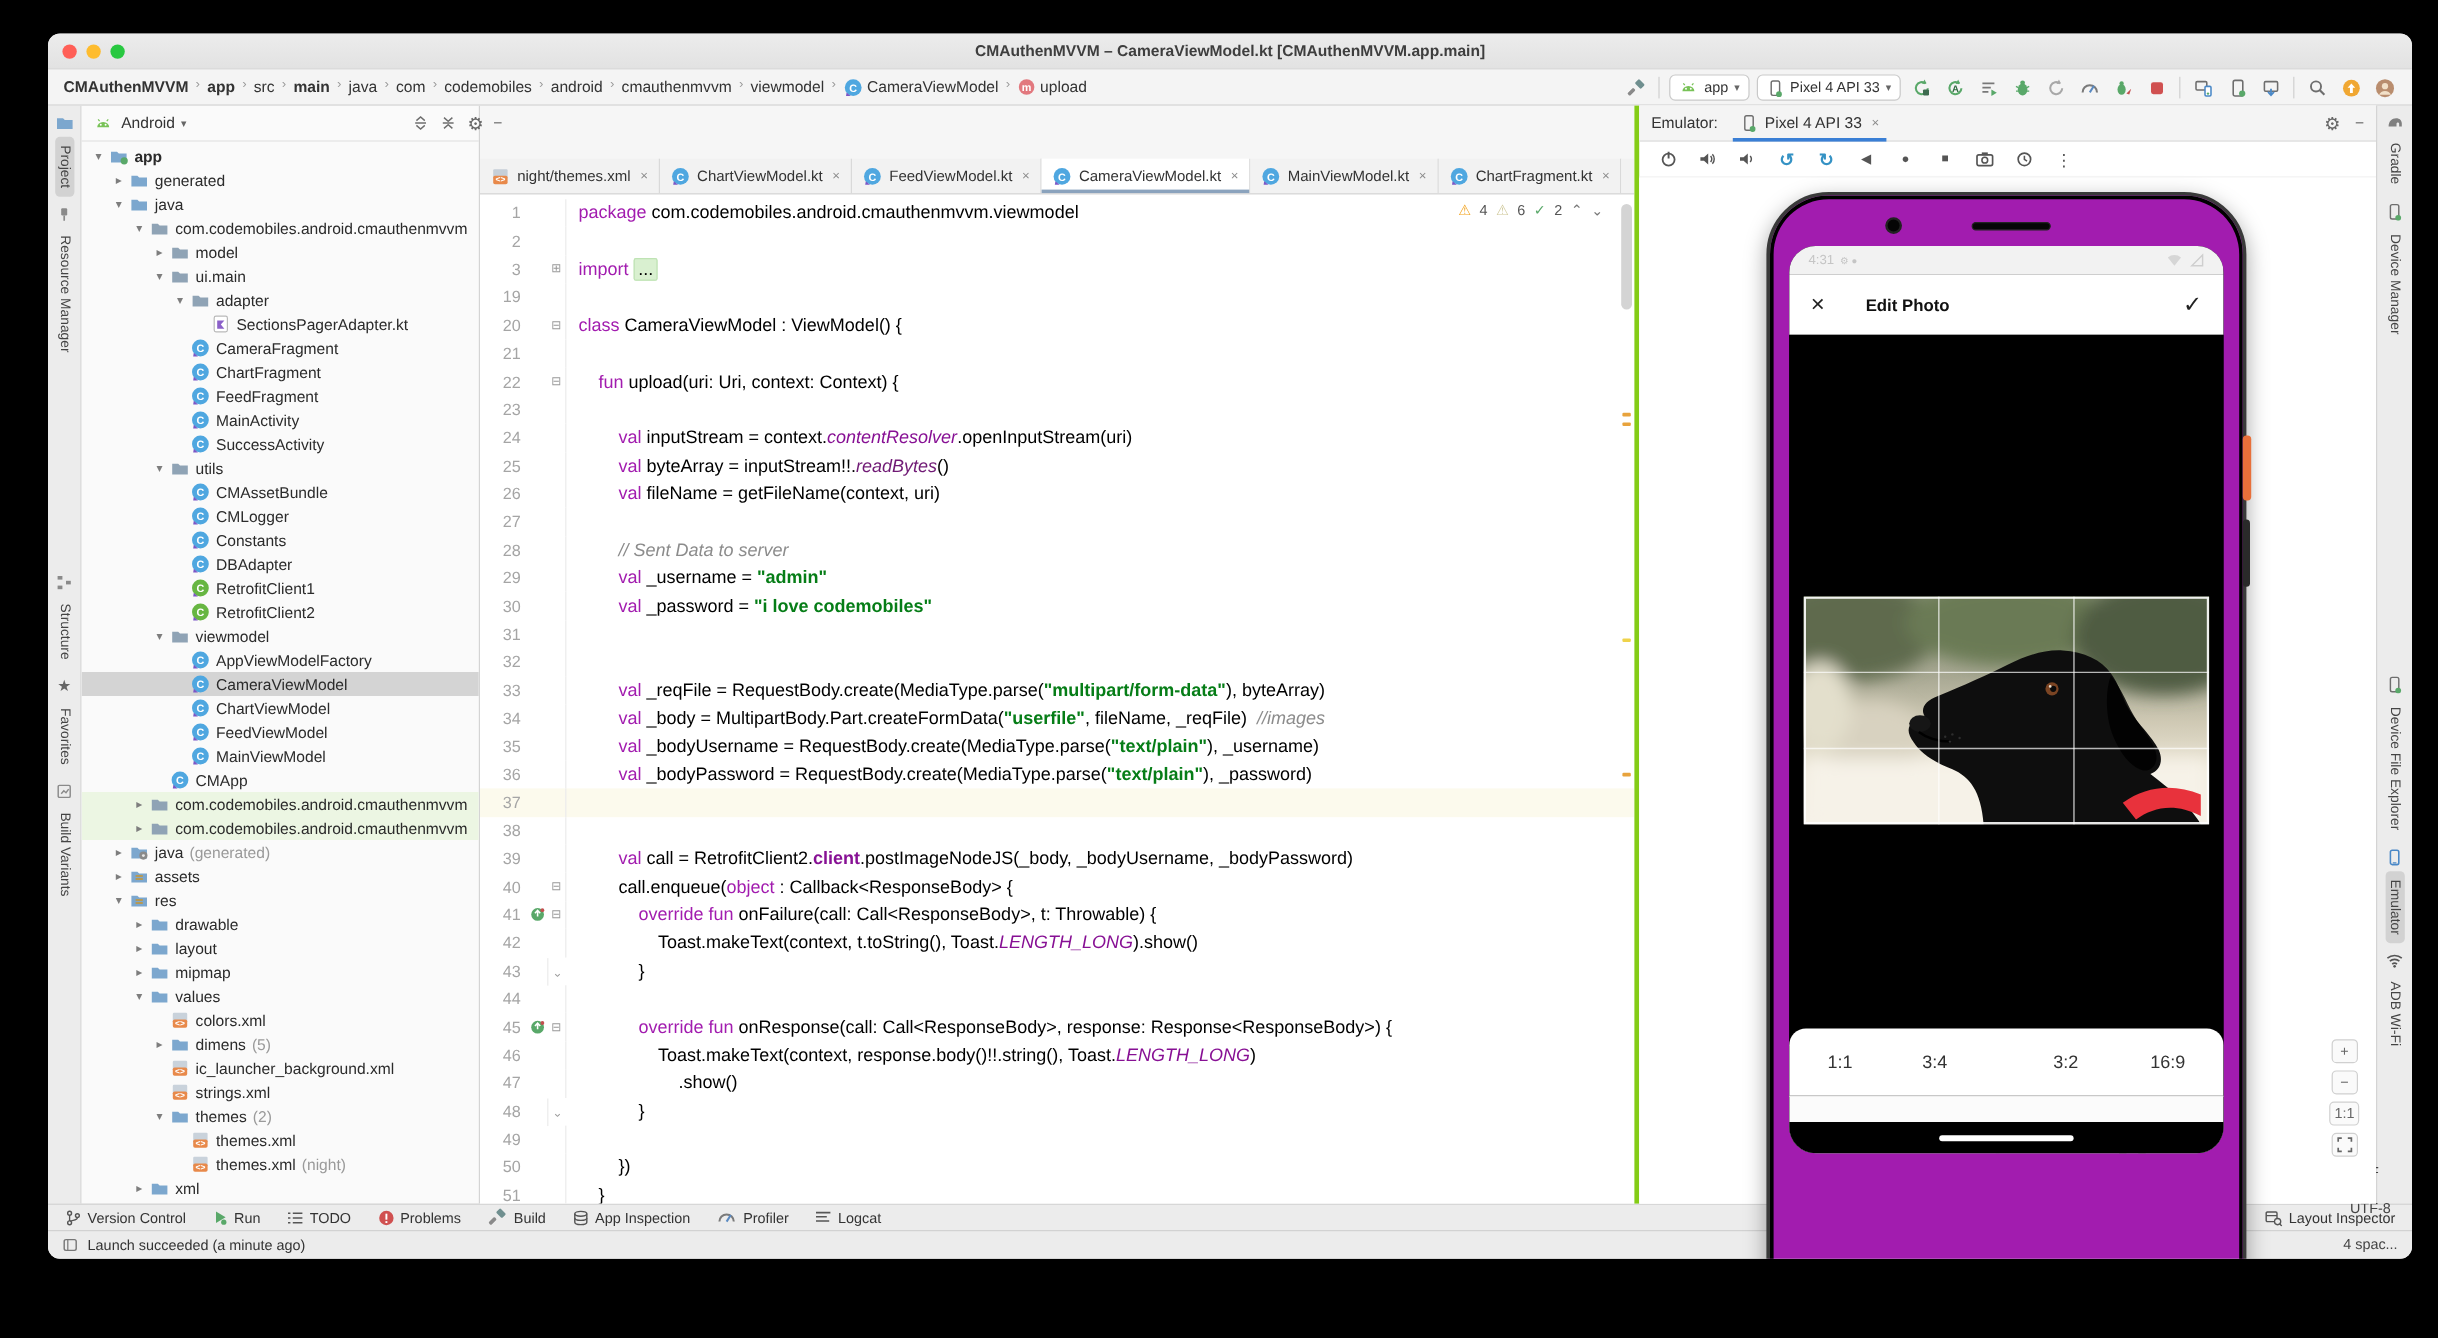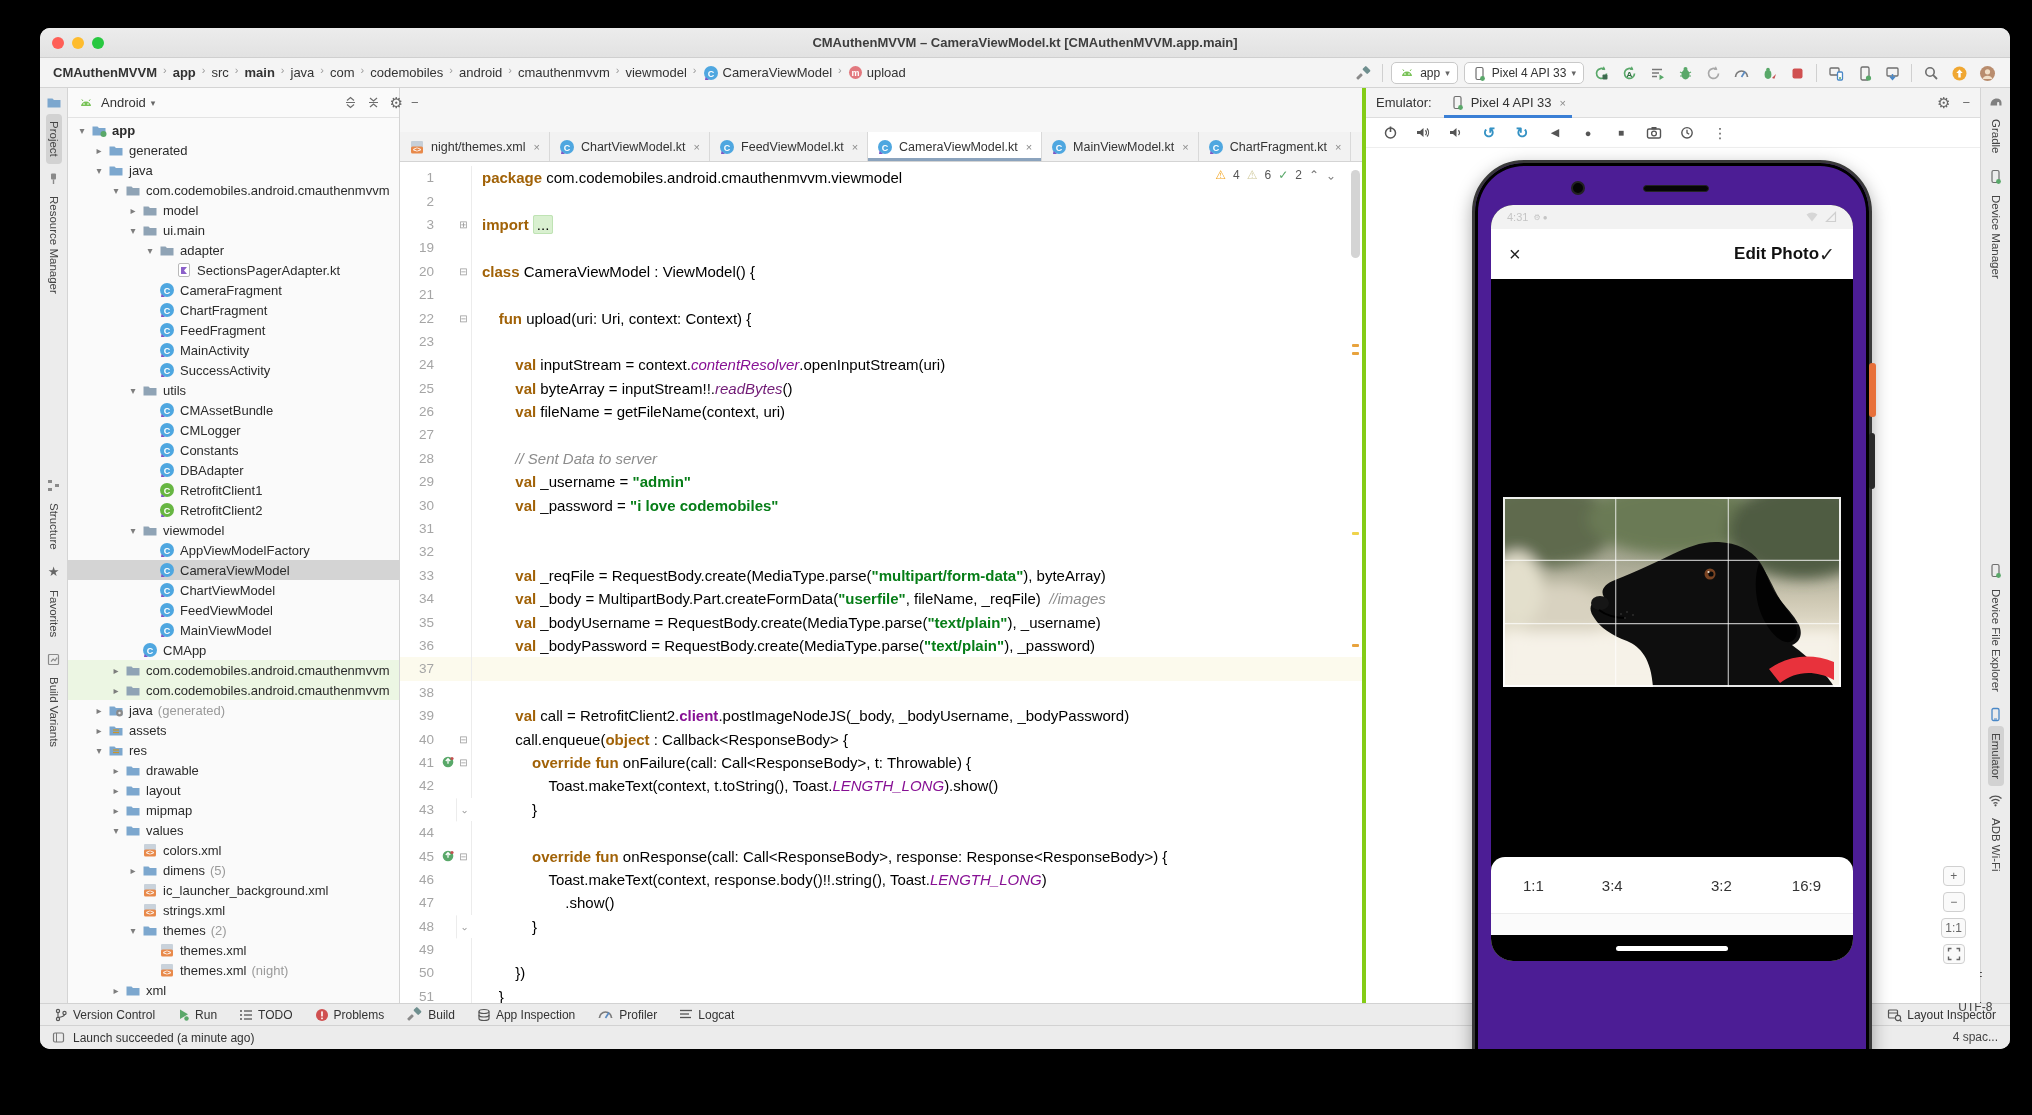--- a/index.html
+++ b/index.html
@@ -51,52 +51,52 @@
   .tab.active{background:#fff;}
   .tab.active:after{content:"";position:absolute;left:0;right:0;bottom:0;height:3px;background:#8fa;background:#8ba3bd;}
   .tabx{color:#8a8a8a;font-size:11px;margin-left:2px;}
   .code{flex:1;position:relative;overflow:hidden;font-family:"DejaVu Sans Mono",monospace;font-size:15px;padding-top:4px;}
   .cline{height:23.4px;display:flex;align-items:center;white-space:pre;}
   .cline.hl{background:#fcfaed;}
   .gut{width:40px;flex:0 0 40px;text-align:right;color:#a5a5a5;font-size:13.5px;padding-right:6px;}
   .gmark{width:16px;flex:0 0 16px;display:flex;align-items:center;justify-content:center;}
   .fold{width:16px;flex:0 0 16px;color:#9a9a9a;font-size:10px;text-align:center;border-right:1px solid #ececec;align-self:stretch;display:flex;align-items:center;justify-content:center;}
   .ct{padding-left:10px;}
-  .kw{color:#a16207;font-weight:bold;}
+  .kw{color:#a21caf;font-weight:normal;}
   .pl{color:#000;}
   .str{color:#067d17;font-weight:bold;}
   .cmt{color:#8c8c8c;font-style:italic;}
   .fld{color:#871094;font-style:italic;}
   .prop{color:#871094;font-weight:bold;}
   .it{font-style:italic;color:#701a75;}
   .foldspan{background:#d9f0d0;border:1px solid #bfe3b4;border-radius:2px;padding:0 3px;}
   .inspect{position:absolute;top:5px;right:22px;display:flex;align-items:center;gap:7px;font-size:12px;color:#555;background:rgba(255,255,255,.85);padding:1px 4px;border-radius:4px;}
   .scrollthumb{position:absolute;right:2px;top:8px;width:9px;height:88px;background:#d4d4d4;border-radius:5px;}
   .stripemark{position:absolute;right:3px;width:7px;height:3px;border-radius:1px;}
   
   .emu{width:618px;background:#fff;border-left:4px solid #84cc16;display:flex;flex-direction:column;position:relative;}
   .emuhead{height:30px;background:#f4f4f4;border-bottom:1px solid #ddd;display:flex;align-items:center;padding:0 10px;font-size:13px;color:#333;flex:0 0 30px;}
   .emutab{display:flex;align-items:center;gap:6px;padding:0 8px;height:30px;position:relative;margin-left:10px;}
   .emutab:after{content:"";position:absolute;left:2px;right:2px;bottom:0;height:3px;background:#3a7fd5;}
   .emuhead .grow{flex:1;}
   .emutools{height:30px;display:flex;align-items:center;gap:13px;padding:0 14px;border-bottom:1px solid #eee;flex:0 0 30px;color:#555;}
   .eico{width:20px;height:20px;display:flex;align-items:center;justify-content:center;font-size:13px;color:#555;}
   .emubody{flex:1;position:relative;background:#fff;}
   
-  .phone{position:absolute;left:106px;top:12px;width:400px;height:944px;background:#4c1d95;border-radius:52px;border:3px solid #3a3a3a;box-shadow:inset 0 0 0 3px #000, 0 6px 18px rgba(0,0,0,.35);}
+  .phone{position:absolute;left:106px;top:12px;width:400px;height:944px;background:#a21caf;border-radius:52px;border:3px solid #3a3a3a;box-shadow:inset 0 0 0 3px #000, 0 6px 18px rgba(0,0,0,.35);}
   .pbtn-power{position:absolute;right:-7px;top:200px;width:7px;height:54px;background:#e8703a;border-radius:3px;}
   .pbtn-vol{position:absolute;right:-6px;top:270px;width:6px;height:56px;background:#2a2a2a;border-radius:3px;}
   .pcam{position:absolute;left:96px;top:18px;width:14px;height:14px;border-radius:50%;background:#050505;border:2px solid #222;}
   .pspk{position:absolute;left:168px;top:22px;width:66px;height:7px;border-radius:4px;background:#060606;border:1px solid #232323;}
   .screen{position:absolute;left:16px;top:42px;width:362px;height:756px;background:#000;border-radius:22px;overflow:hidden;display:flex;flex-direction:column;}
   .pstatus{height:24px;background:#f2f2f2;display:flex;align-items:center;padding:0 16px;font-size:11px;color:#c5c5c5;flex:0 0 24px;gap:5px;}
   .pstatus .grow{flex:1;}
   .pappbar{height:50px;background:#fff;display:flex;align-items:center;padding:0 18px;flex:0 0 50px;}
   .px{font-size:20px;color:#222;}
-  .ptitle{font-size:17px;font-weight:bold;color:#111;margin-left:34px;flex:1;text-align:right;}
+  .ptitle{font-size:14px;font-weight:bold;color:#111;margin-left:34px;flex:1;}
   .pcheck{font-size:19px;color:#222;}
   .pbody{flex:1;position:relative;background:#000;}
   .photo{position:absolute;left:12px;top:218px;width:338px;height:190px;}
   .grid{position:absolute;inset:0;}
   .paspects{position:absolute;left:0;right:0;top:578px;height:56px;background:#fff;border-radius:14px 14px 0 0;display:flex;align-items:center;font-size:15px;color:#333;}
   .aspect{padding:4px 6px;}
   .pactions{position:absolute;left:0;right:0;top:634px;height:74px;background:#fbfbfb;border-top:1px solid #ececec;display:flex;align-items:center;}
   .phome{position:absolute;left:0;right:0;bottom:0;height:26px;background:#000;display:flex;align-items:center;justify-content:center;}
   .phomebar{width:112px;height:5px;border-radius:3px;background:#fff;}
   .zoomctl{position:absolute;right:14px;top:718px;display:flex;flex-direction:column;align-items:center;gap:6px;}

